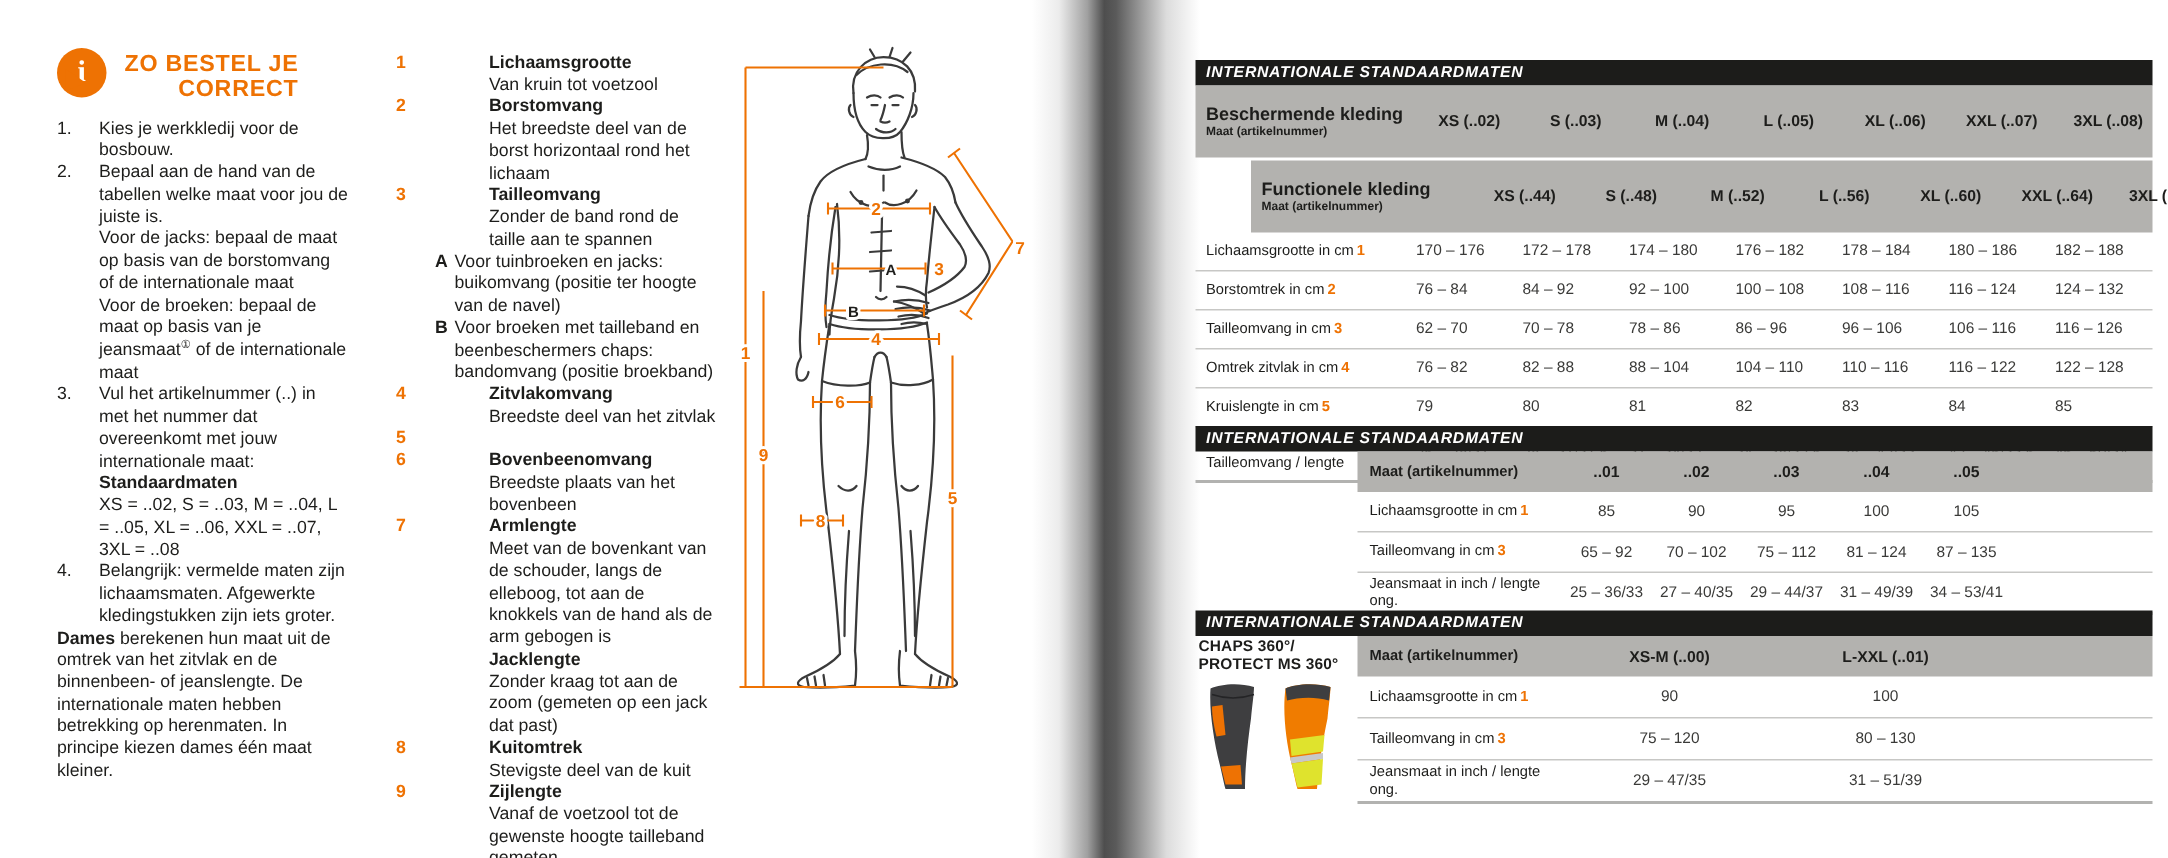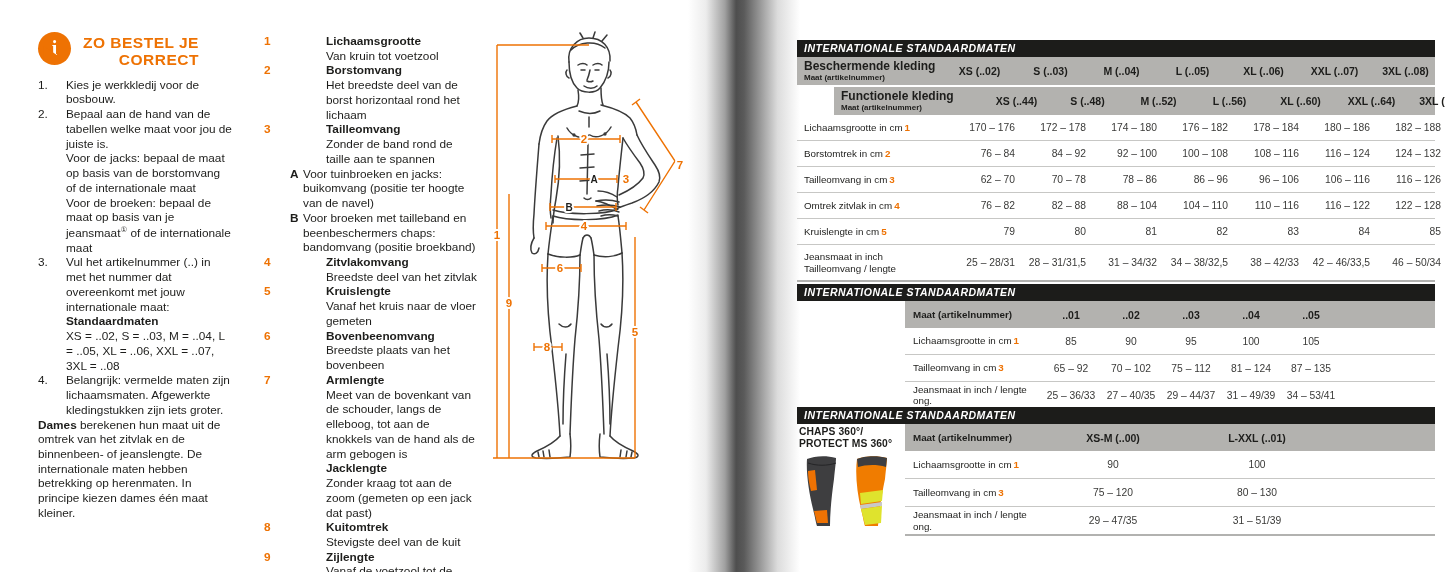--- a/index.html
+++ b/index.html
@@ -50,32 +50,32 @@
     background:linear-gradient(to right,#ffffff 0%,#ececec 16%,#a0a0a0 33%,#4e4e4e 43%,#5a5a5a 50%,#8e8e8e 62%,#dcdcdc 80%,#ffffff 100%);}
 
   
   .tsec{position:absolute;left:797px;width:638px;}
   .t1{top:40px;}
   .t2{top:284px;}
   .t3{top:407px;}
   .bar{background:#1c1c1a;color:#fff;font-weight:bold;font-style:italic;font-size:10.5px;
     letter-spacing:.5px;padding:2px 0 3px 7px;}
 
-  .hrow{display:flex;align-items:center;background:#b3b2af;height:28px;}
+  .hrow{display:flex;align-items:center;background:#b3b2af;height:48px;}
   .hrow + .hrow{margin-top:2px;margin-left:37px;}
   .hlabel{width:140px;padding-left:7px;flex:none;}
   .ht{font-weight:bold;font-size:12px;line-height:1.05;}
   .hs{font-size:8px;font-weight:bold;}
   .hcol{width:71px;flex:none;text-align:center;font-weight:bold;font-size:10.5px;}
 
   .drow{display:flex;align-items:center;border-bottom:1px solid #c7c7c5;min-height:25px;font-size:9.8px;}
   #t1-rows .drow:last-child{min-height:35px;border-bottom:2px solid #b2b2b0;}
   .dlabel{width:140px;padding-left:7px;flex:none;line-height:1.2;}
   .dref{color:#ee7203;font-weight:bold;margin-left:2px;}
-  .dcol{width:71px;flex:none;text-align:right;font-size:10.3px;color:#3a3a38;}
+  .dcol{width:71px;flex:none;text-align:left;font-size:10.3px;color:#3a3a38;}
 
   .product{position:absolute;left:2px;top:19px;width:104px;}
   .ptitle{font-weight:bold;font-size:10.3px;line-height:1.18;letter-spacing:.1px;}
   .product svg{margin-top:3px;display:block;}
 
   .tbl{margin-left:108px;}
   .mrow-h{display:flex;align-items:center;background:#b3b2af;height:27px;}
   .mrow{display:flex;align-items:center;border-bottom:1px solid #c7c7c5;height:26px;}
   .t3 .mrow{height:27px;}
   #t2-rows .mrow:last-child,#t3-rows .mrow:last-child{border-bottom:2px solid #b2b2b0;}
@@ -166,24 +166,20 @@
       </div>
       <div class="def">
         <div class="def-num">4</div>
         <div class="def-body">
           <p class="b">Zitvlakomvang</p>
           <p>Breedste deel van het zitvlak</p>
         </div>
       </div>
       <div class="def">
         <div class="def-num">5</div>
-        <div class="def-body">
-          <p class="b">Kruislengte</p>
-          <p>Vanaf het kruis naar de vloer gemeten</p>
-        </div>
       </div>
       <div class="def">
         <div class="def-num">6</div>
         <div class="def-body">
           <p class="b">Bovenbeenomvang</p>
           <p>Breedste plaats van het bovenbeen</p>
         </div>
       </div>
       <div class="def">
         <div class="def-num">7</div>

